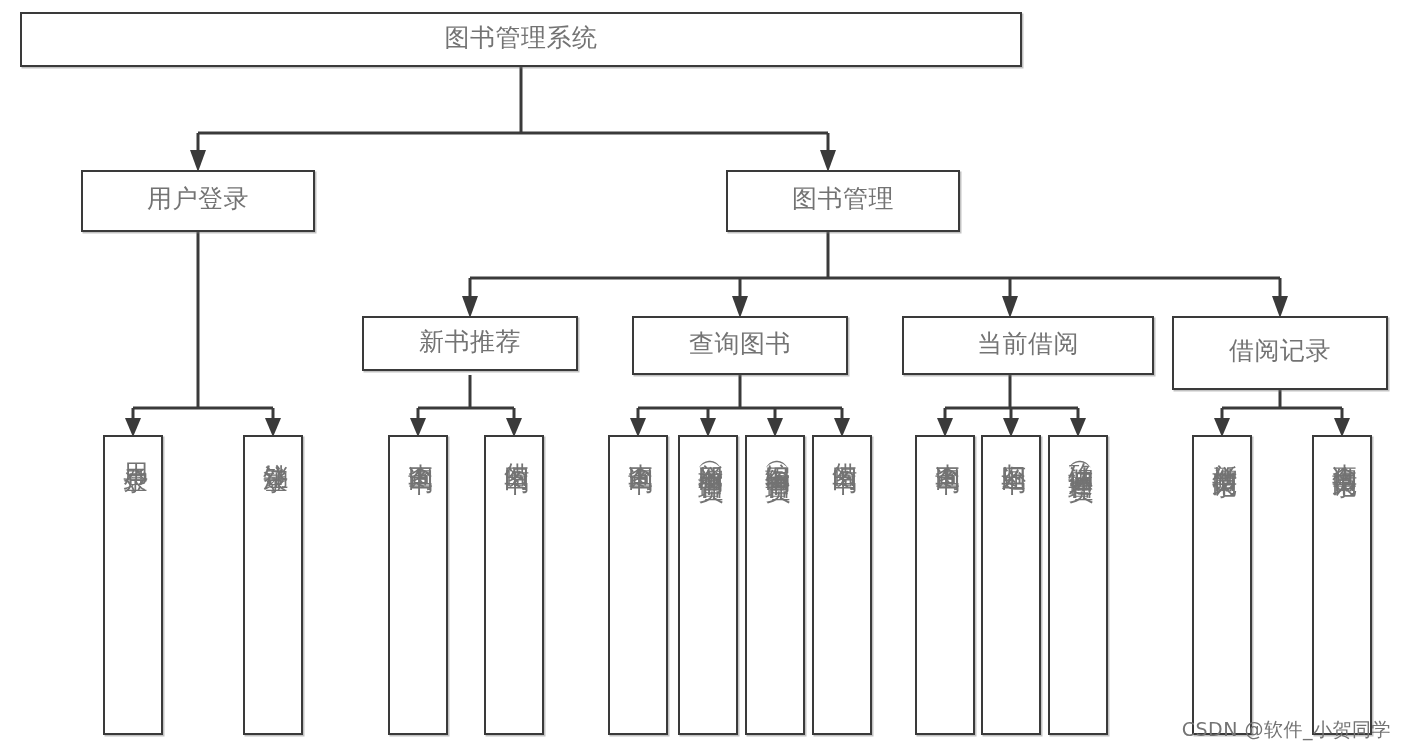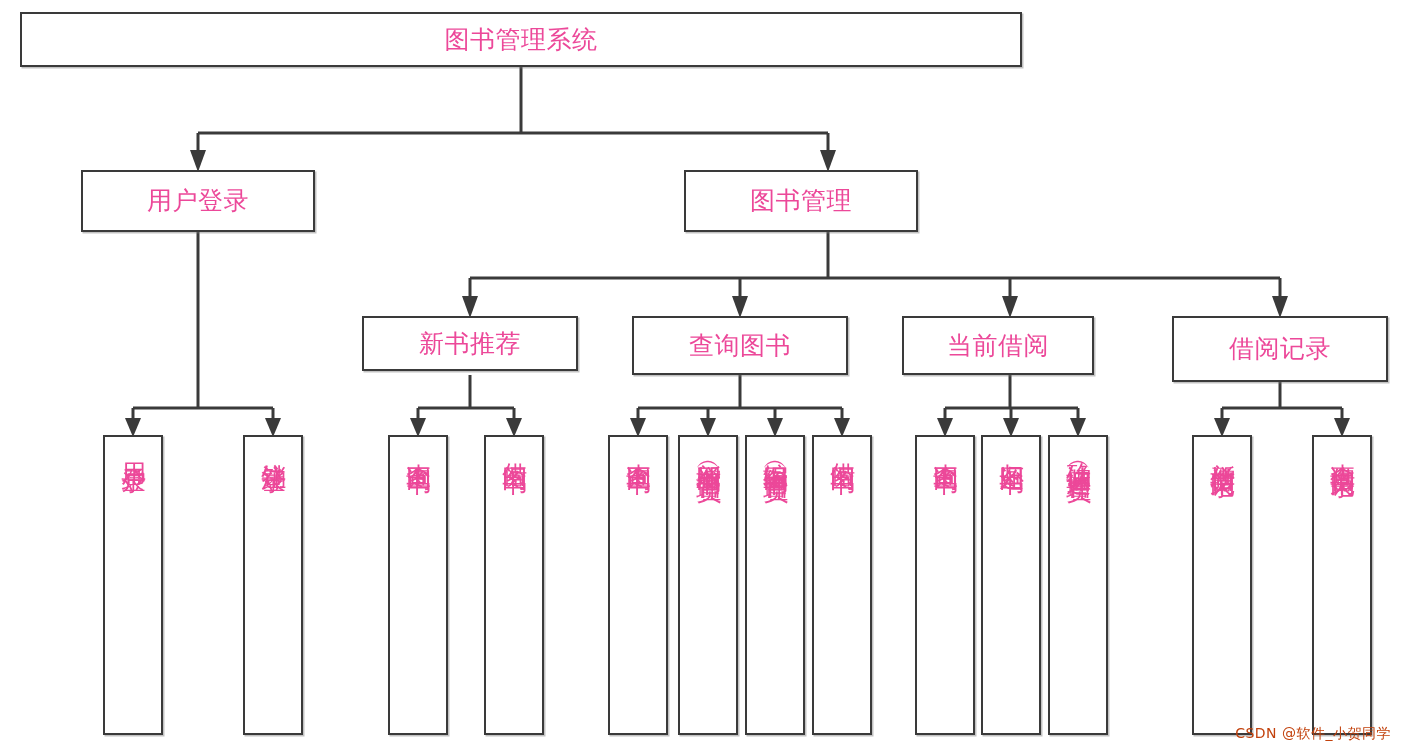--- a/index.html
+++ b/index.html
@@ -27,22 +27,23 @@
     pointer-events: none;
   }
   .node {
     position: absolute;
     box-sizing: border-box;
     background: #ffffff;
     border: 2.5px solid #3a3a3a;
     display: flex;
     align-items: center;
     justify-content: center;
-    color: #ec4899;
+    color: #737373;
     box-shadow: 1.5px 1.5px 0 rgba(120,120,120,0.45);
+    font-family: Liberation Mono, monospace;
   }
   .node-label {
     display: block;
     text-align: center;
     line-height: 1.18;
     white-space: nowrap;
   }
   
   .node.horiz .node-label {
     font-size: 25px;
@@ -62,22 +63,22 @@
     text-orientation: upright;
     font-size: 25px;
     line-height: 1.05;
     letter-spacing: 2.5px;
     white-space: nowrap;
   }
   #watermark {
     position: absolute;
     right: 14px;
     bottom: 4px;
-    font-size: 14px;
-    color: #c2410c;
+    font-size: 19px;
+    color: #737373;
     letter-spacing: 0.5px;
     white-space: nowrap;
     user-select: none;
   }
 </style>
 </head>
 <body>
 
 <div id="canvas">
 
@@ -154,34 +155,34 @@
     </g>
   </svg>
 
   <div class="node horiz root" style="left:20px; top:12px; width:1002px; height:55px;">
     <span class="node-label">图书管理系统</span>
   </div>
 
   <div class="node horiz" style="left:81px; top:170px; width:234px; height:62px;">
     <span class="node-label">用户登录</span>
   </div>
-  <div class="node horiz" style="left:684px; top:170px; width:234px; height:62px;">
+  <div class="node horiz" style="left:726px; top:170px; width:234px; height:62px;">
     <span class="node-label">图书管理</span>
   </div>
 
   <div class="node horiz" style="left:362px; top:316px; width:216px; height:55px;">
     <span class="node-label">新书推荐</span>
   </div>
   <div class="node horiz" style="left:632px; top:316px; width:216px; height:59px;">
     <span class="node-label">查询图书</span>
   </div>
-  <div class="node horiz" style="left:902px; top:316px; width:192px; height:59px;">
+  <div class="node horiz" style="left:902px; top:316px; width:252px; height:59px;">
     <span class="node-label">当前借阅</span>
   </div>
-  <div class="node horiz" style="left:1172px; top:316px; width:216px; height:66px;">
+  <div class="node horiz" style="left:1172px; top:316px; width:216px; height:74px;">
     <span class="node-label">借阅记录</span>
   </div>
 
   <div class="node vert" style="left:103px; top:435px; width:60px; height:300px;">
     <span class="node-label">用户登录</span>
   </div>
   <div class="node vert" style="left:243px; top:435px; width:60px; height:300px;">
     <span class="node-label">注销登录</span>
   </div>
 

